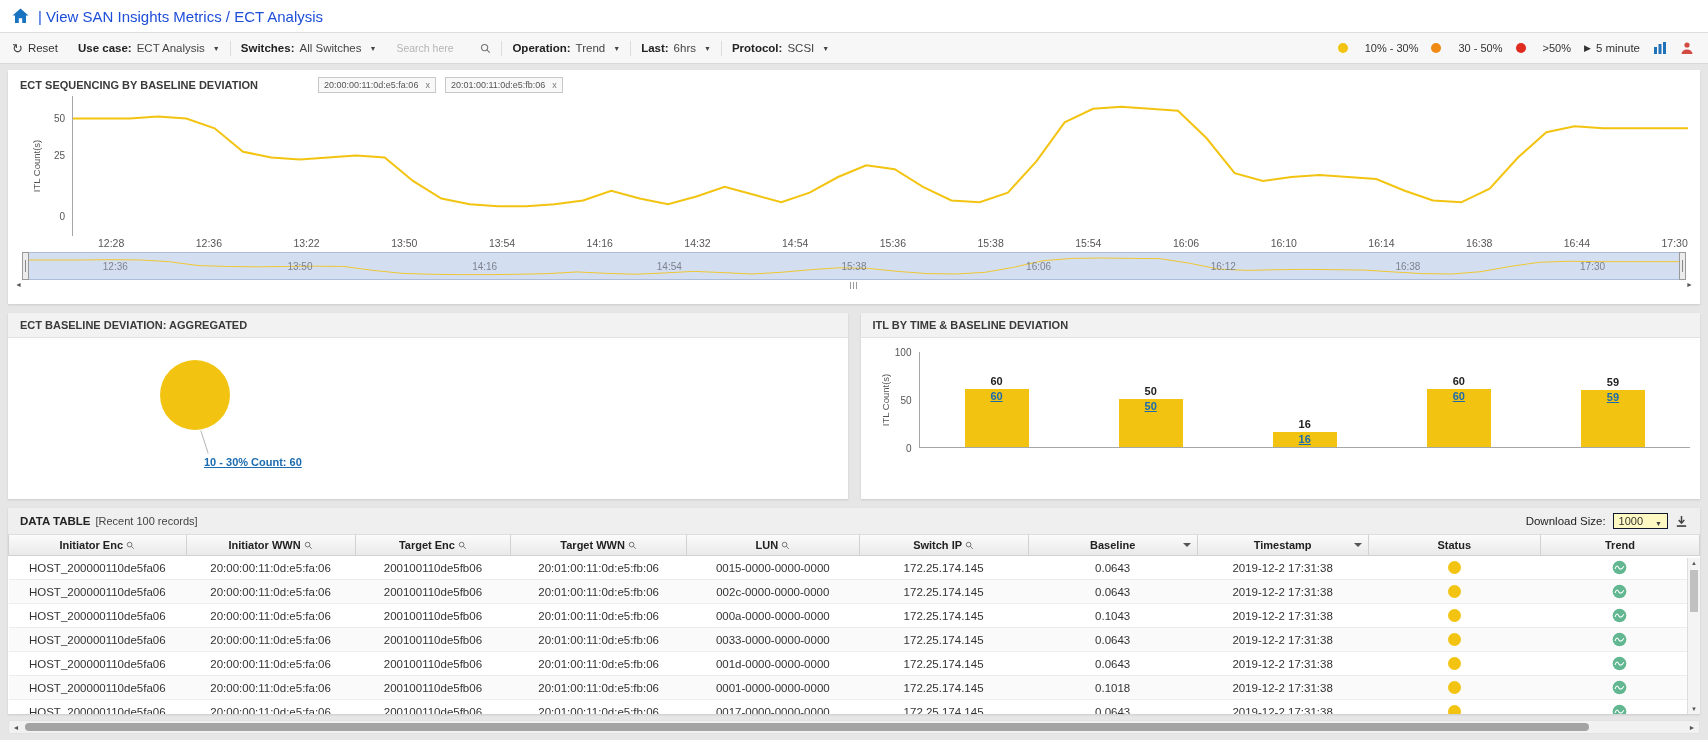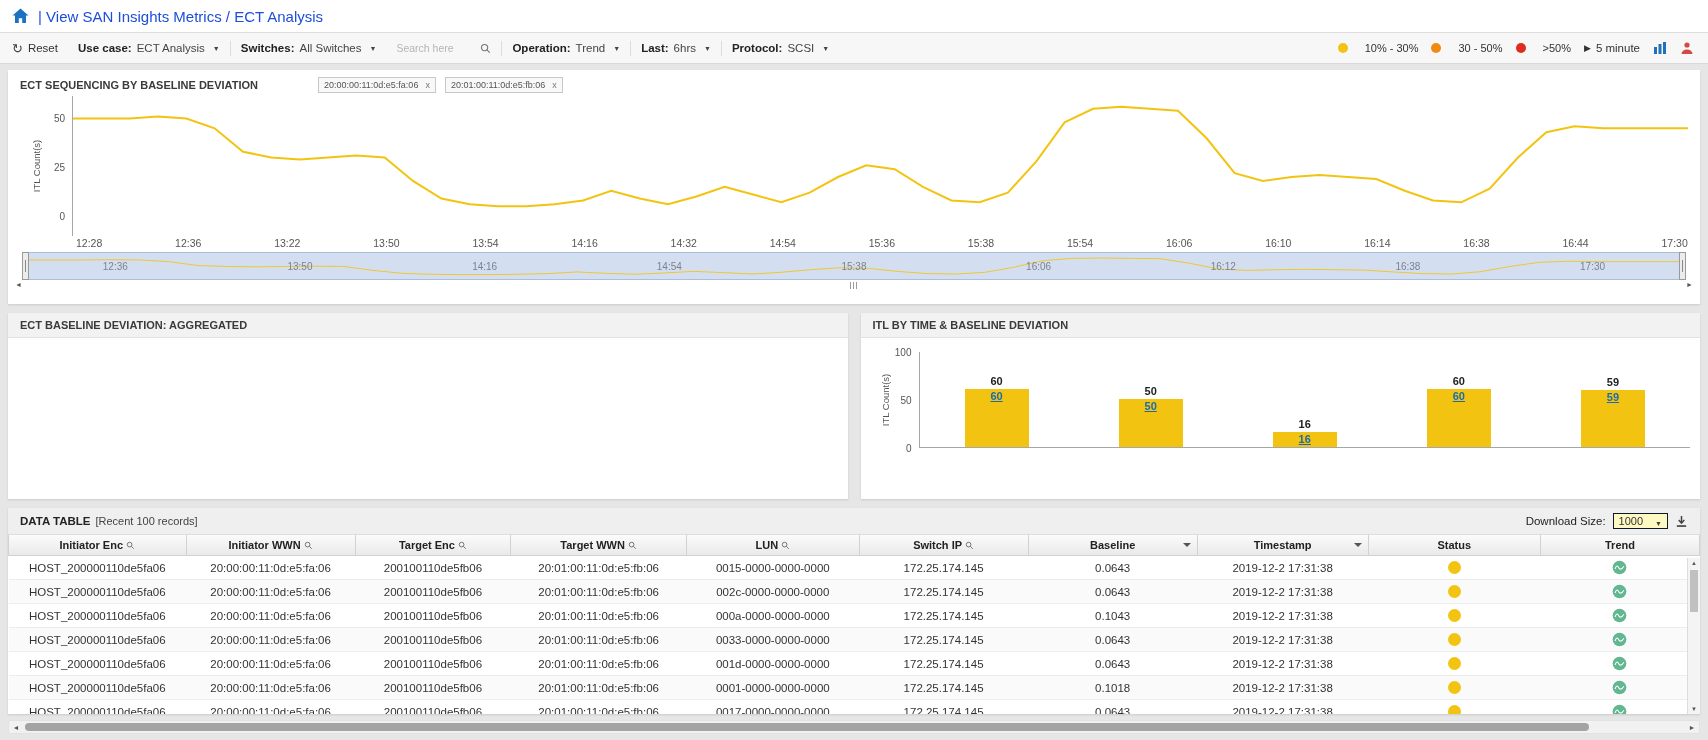--- a/index.html
+++ b/index.html
@@ -35,25 +35,25 @@
 .seq-panel{height:234px;margin-bottom:9px}
 .seq-head{display:flex;align-items:center;padding:7px 12px 3px}
 .panel-title{font-size:11px;font-weight:bold;color:#3a3a3a}
 .chips{margin-left:60px;display:flex;gap:9px}
 .chip{display:inline-flex;align-items:center;gap:7px;border:1px solid #c8c8c8;background:#f8f8f8;padding:2px 5px;font-size:9px;color:#555;cursor:pointer}
 .chip-x{color:#777;cursor:pointer}
 .line-row{display:flex;padding:0 12px}
 .y-axis{width:52px;position:relative;height:140px}
 .y-rot{position:absolute;left:-10px;top:50%;transform:translateY(-50%) rotate(-90deg);font-size:9.5px;color:#555;white-space:nowrap}
 .ytick{position:absolute;right:7px;transform:translateY(-50%);font-size:10px;color:#555}
-.yt0{top:22px}.yt1{top:71px}.yt2{top:120px}
+.yt0{top:22px}.yt1{top:59px}.yt2{top:120px}
 .plot{flex:1;height:140px;border-left:1px solid #a6a6a6}
 .plot svg{display:block;width:100%;height:100%}
 polyline{vector-effect:non-scaling-stroke}
-.xticks{display:flex;justify-content:space-between;margin:1px 12px 3px 68px;font-size:10.5px;color:#555}
+.xticks{display:flex;justify-content:space-between;margin:1px 12px 3px 90px;font-size:10.5px;color:#555}
 .brush{position:relative;margin:2px 14px 0;height:28px;background:#d4def1;border:1px solid #aebdd9}
 .brush svg{position:absolute;inset:0;width:100%;height:100%;opacity:.85}
 .brush-ticks{position:absolute;inset:0;display:flex;justify-content:space-around;align-items:center;font-size:10px;color:#7d828c}
 .brush-handle{position:absolute;top:-1px;bottom:-1px;width:7px;background:#ececec;border:1px solid #9a9a9a;z-index:2;cursor:ew-resize}
 .brush-handle.left{left:-1px}.brush-handle.right{right:-1px}
 .brush-handle::after{content:"";position:absolute;left:2px;top:7px;bottom:7px;width:1px;background:#8a8a8a}
 .brush-scroll{position:relative;height:13px;margin:0 14px}
 .bs-arrow{position:absolute;top:1px;font-size:7px;color:#555;cursor:pointer}
 .bs-arrow.left{left:-7px}.bs-arrow.right{right:-7px}
 .bs-grip{position:absolute;left:50%;top:0;transform:translateX(-50%);font-size:8px;color:#666;letter-spacing:1px;cursor:pointer}
@@ -258,20 +258,25 @@
     <div class="brush-scroll">
       <span class="bs-arrow left">◄</span>
       <span class="bs-grip">|||</span>
       <span class="bs-arrow right">►</span>
     </div>
   </section>
 
   <div class="panels-row">
     <section class="panel half">
       <div class="panel-strip">ECT BASELINE DEVIATION: AGGREGATED</div>
+      <div class="bubble-body">
+        <div class="bubble" style="background: rgb(242, 196, 17);"></div>
+        <div class="bubble-line"></div>
+        <a class="bubble-label">10 - 30% Count: 60</a>
+      </div>
     </section>
     <section class="panel half">
       <div class="panel-strip">ITL BY TIME &amp; BASELINE DEVIATION</div>
       <div class="bar-body">
         <div class="bar-y">
           <span class="y-rot">ITL Count(s)</span>
           <span class="bytick by0">100</span>
           <span class="bytick by1">50</span>
           <span class="bytick by2">0</span>
         </div>

